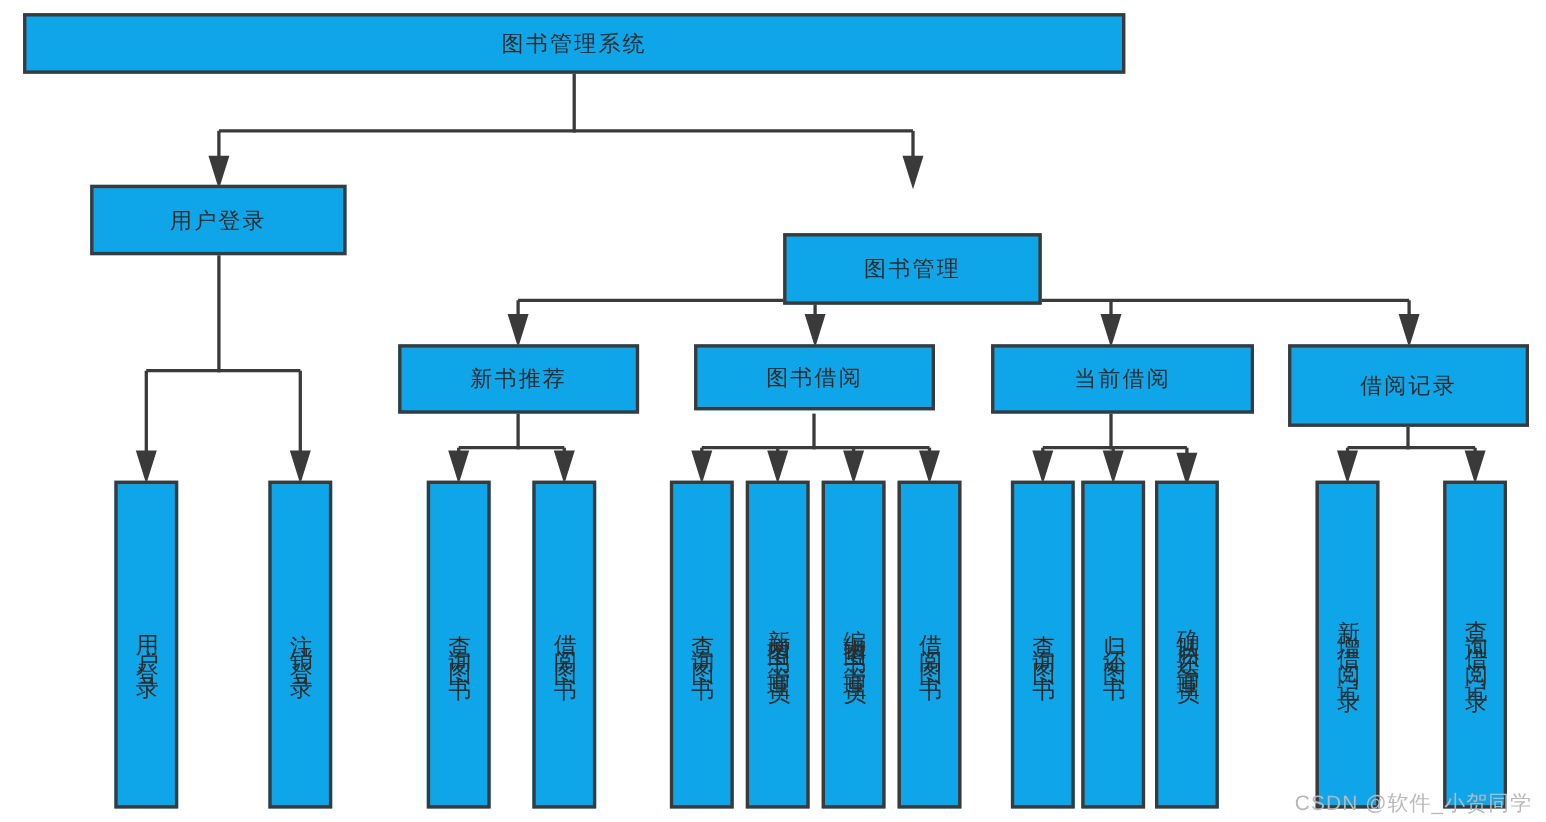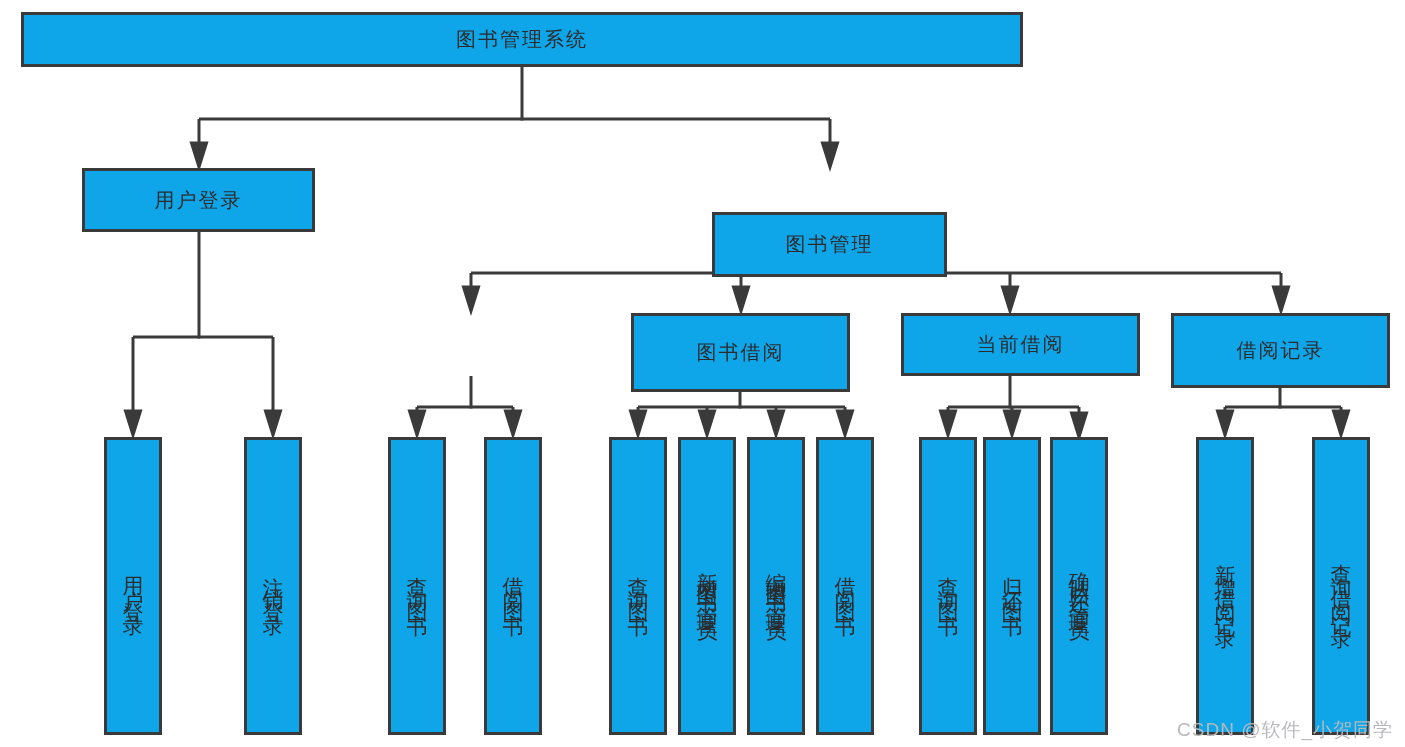--- a/index.html
+++ b/index.html
@@ -20,21 +20,21 @@
     font-size:21px; letter-spacing:13px;
     text-align:center; line-height:52px;
   }
   .vbox.long { letter-spacing:7px; }
 
   
   .n-root { left:21px;  top:12px;  width:1002px; height:55px; }
   .n-user { left:82px;  top:168px; width:233px;  height:64px; }
   .n-mgmt { left:712px; top:168px; width:235px;  height:65px;margin-top:44px; }
   .n-l3a  { left:362px; top:313px; width:219px;  height:63px; }
-  .n-l3b  { left:631px; top:313px; width:219px;  height:79px; }
+  .n-l3b  { left:631px; top:313px; width:219px;  height:60px; }
   .n-l3c  { left:901px; top:313px; width:239px;  height:63px; }
   .n-l3d  { left:1171px;top:313px; width:219px;  height:75px; }
   .v1 { left:104px; }  .v2 { left:244px; }
   .v3 { left:388px; }  .v4 { left:484px; }
   .v5 { left:609px; }  .v6 { left:678px; }  .v7 { left:747px; }  .v8 { left:816px; }
   .v9 { left:919px; }  .v10{ left:983px; }  .v11{ left:1050px; }
   .v12{ left:1196px; } .v13{ left:1312px; }
 
   .watermark {
     position:absolute; right:12px; bottom:4px;
@@ -110,20 +110,21 @@
       <line x1="1341" y1="407" x2="1341" y2="413"></line>
       <polygon points="1341,435 1333.5,411 1348.5,411"></polygon>
     </g>
   </svg>
 
   <div class="box hbox n-root">图书管理系统</div>
 
   <div class="box hbox n-user">用户登录</div>
   <div class="box hbox n-mgmt">图书管理</div>
 
+  <div class="box hbox n-l3a">新书推荐</div>
   <div class="box hbox n-l3b">图书借阅</div>
   <div class="box hbox n-l3c">当前借阅</div>
   <div class="box hbox n-l3d">借阅记录</div>
 
   <div class="box vbox v1">用户登录</div>
   <div class="box vbox v2">注销登录</div>
 
   <div class="box vbox v3">查询图书</div>
   <div class="box vbox v4">借阅图书</div>
 

